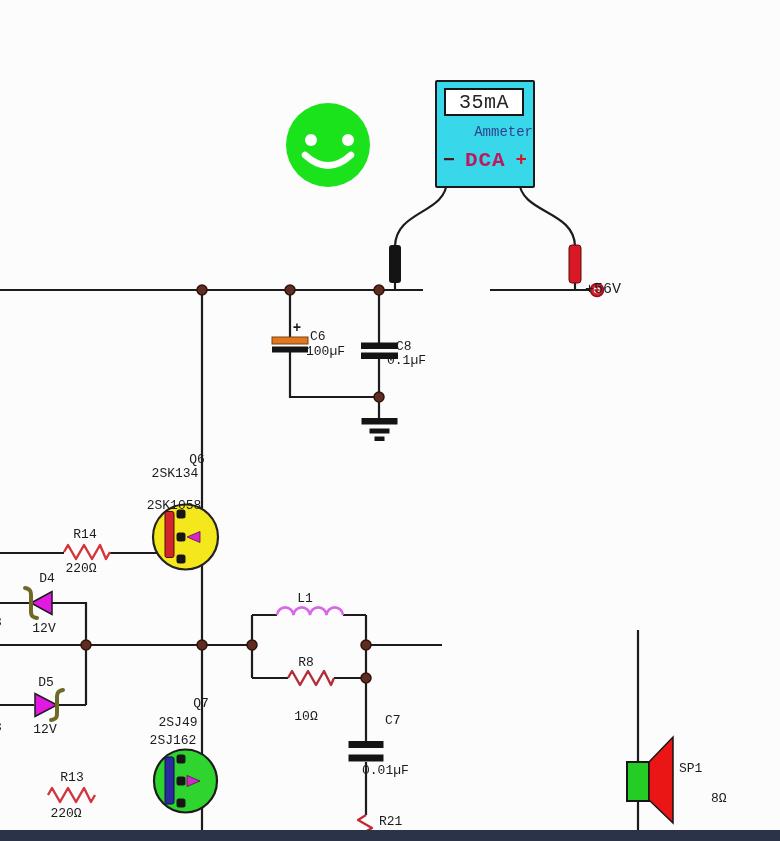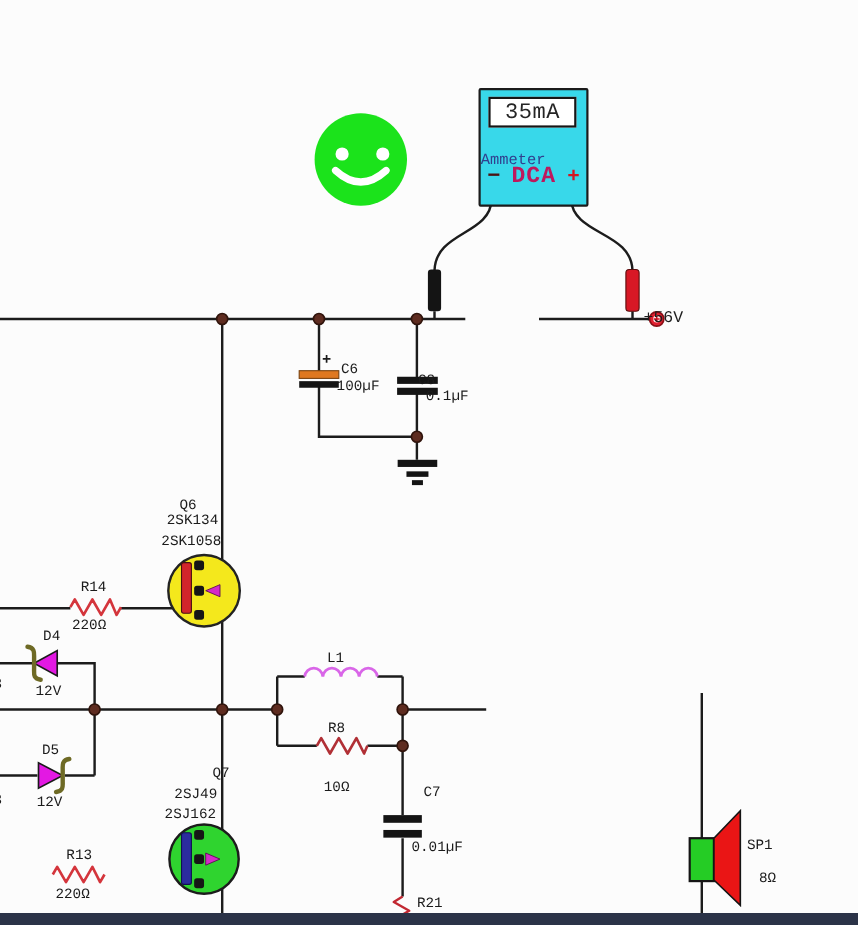--- a/index.html
+++ b/index.html
@@ -13,21 +13,21 @@
   .lc{transform:translateY(-50%);}
   .plus-mark{font-weight:bold;font-size:14px;}
   .supply-lbl{font-size:15px;color:#1d1d1d;}
 
   
   .ammeter{position:absolute;left:435px;top:80px;width:96px;height:104px;z-index:1;
            background:#38d8ea;border:2px solid #1b1b1b;border-radius:2px;}
   .amm-display{position:absolute;left:7px;top:6px;width:76px;height:24px;background:#ffffff;
                border:2px solid #161616;display:flex;align-items:center;justify-content:center;
                font-size:20px;color:#252525;letter-spacing:.5px;}
-  .amm-label{position:absolute;top:56px;left:0;right:0;text-align:left;
+  .amm-label{position:absolute;top:42px;left:0;right:0;text-align:right;
              font-size:14px;color:#31418f;}
   .amm-row{position:absolute;top:68px;left:0;right:0;display:flex;align-items:center;
            justify-content:space-between;padding:0 6px;}
   .amm-minus{font-size:20px;font-weight:bold;color:#4a1414;line-height:1;}
   .amm-mode{font-size:21px;font-weight:600;color:#be185d;letter-spacing:1px;line-height:1;}
   .amm-plus{font-size:19px;font-weight:bold;color:#d41520;line-height:1;}
 </style>
 </head>
 <body>
 
@@ -44,26 +44,26 @@
       <span class="amm-plus">+</span>
     </div>
   </div>
 
   <span class="lbl lc supply-lbl" style="left:585px;top:289px">+56V</span>
 
   <span class="lbl cc plus-mark" style="left:297px;top:328px">+</span>
   <span class="lbl lc" style="left:310px;top:336px">C6</span>
   <span class="lbl lc" style="left:306px;top:351px">100µF</span>
 
-  <span class="lbl lc" style="left:380px;top:346px">C8</span>
+  <span class="lbl lc" style="left:396px;top:346px">C8</span>
   <span class="lbl lc" style="left:387px;top:360px">0.1µF</span>
 
-  <span class="lbl cc" style="left:171px;top:459px">Q6</span>
+  <span class="lbl cc" style="left:197px;top:459px">Q6</span>
   <span class="lbl cc" style="left:175px;top:473px">2SK134</span>
-  <span class="lbl cc" style="left:174px;top:492px">2SK1058</span>
+  <span class="lbl cc" style="left:174px;top:505px">2SK1058</span>
 
   <span class="lbl cc" style="left:85px;top:534px">R14</span>
   <span class="lbl cc" style="left:81px;top:568px">220Ω</span>
 
   <span class="lbl cc" style="left:47px;top:578px">D4</span>
   <span class="lbl cc" style="left:44px;top:628px">12V</span>
   <span class="lbl lc" style="left:-6px;top:622px">3</span>
 
   <span class="lbl cc" style="left:46px;top:682px">D5</span>
   <span class="lbl cc" style="left:45px;top:729px">12V</span>
@@ -74,25 +74,25 @@
   <span class="lbl cc" style="left:306px;top:716px">10Ω</span>
 
   <span class="lbl cc" style="left:201px;top:703px">Q7</span>
   <span class="lbl cc" style="left:178px;top:722px">2SJ49</span>
   <span class="lbl cc" style="left:173px;top:740px">2SJ162</span>
 
   <span class="lbl cc" style="left:72px;top:777px">R13</span>
   <span class="lbl cc" style="left:66px;top:813px">220Ω</span>
 
   <span class="lbl lc" style="left:385px;top:720px">C7</span>
-  <span class="lbl lc" style="left:374px;top:770px">0.01µF</span>
+  <span class="lbl lc" style="left:362px;top:770px">0.01µF</span>
   <span class="lbl lc" style="left:379px;top:821px">R21</span>
 
   <span class="lbl lc" style="left:679px;top:768px">SP1</span>
-  <span class="lbl lc" style="left:690px;top:798px">8Ω</span>
+  <span class="lbl lc" style="left:711px;top:798px">8Ω</span>
 
   <svg class="overlay" viewBox="0 0 780 841">
 
     <g stroke="#1c1c1c" stroke-width="2.2" fill="none">
       <path d="M0,290 H423"></path>
       <path d="M202,290 V514 H186 M198,537 H202 V645 M186,559 H202"></path>
       <path d="M0,553 H64 M109,553 H166"></path>
       <path d="M290,290 V338 M290,351 V397 H379"></path>
       <path d="M379,290 V343 M379,358 V418"></path>
       <path d="M0,603 H30 M52,603 H86 V705 M0,705 H34 M59,705 H86"></path>

